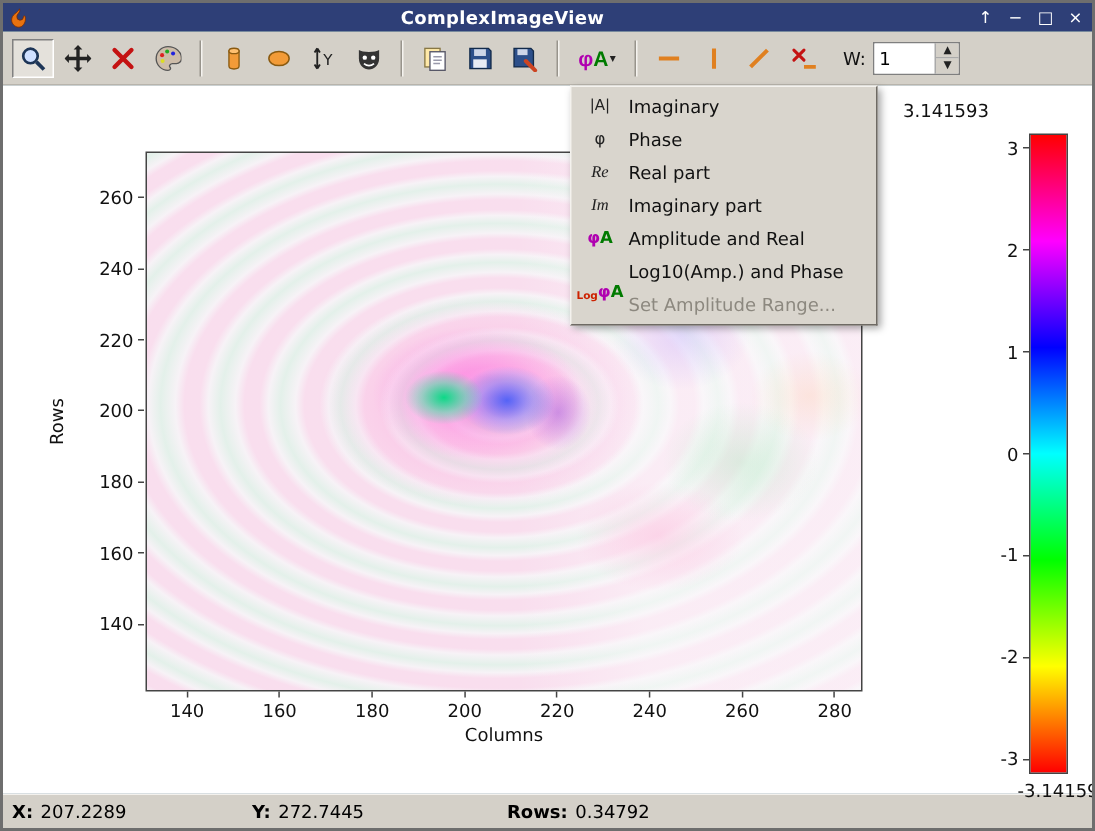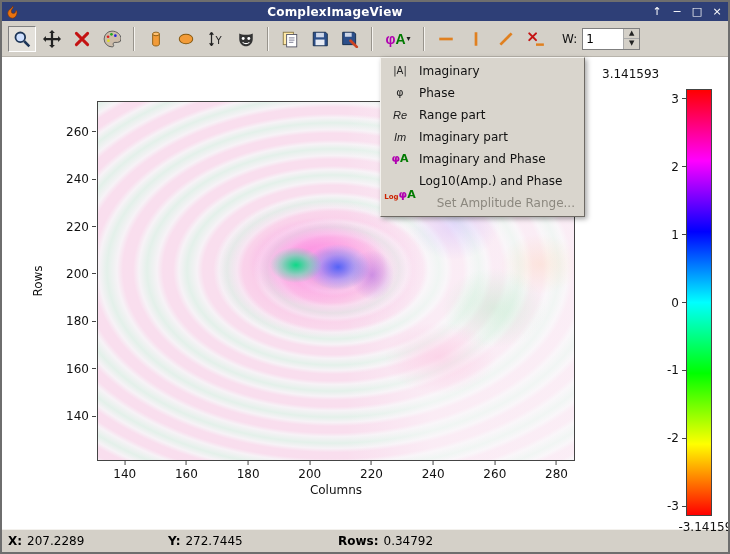--- a/index.html
+++ b/index.html
@@ -66,23 +66,23 @@
   .cbar-min{position:absolute;left:616px;top:463px;width:122px;text-align:right;font-size:12px;color:#111;}
   .c-ticks{position:absolute;left:610px;top:32px;width:74px;height:427px;}
   .ctick{position:absolute;right:0;transform:translateY(-50%);display:flex;align-items:center;}
   .ticklabel-c{font-size:12px;color:#111;margin-right:3px;}
   .tickmark-c{width:4px;height:1px;background:#444;}
   
   .menu{position:absolute;left:378px;top:0;width:201px;background:#d9d5cd;
     border:1px solid;border-color:#f4f2ee #6e6a64 #6e6a64 #f4f2ee;
     box-shadow:2px 2px 5px rgba(0,0,0,.35);padding:2px 1px;z-index:10;}
   .menu-item{height:22px;display:flex;align-items:center;gap:5px;padding:0 8px 0 4px;font-size:12px;color:#111;cursor:default;}
-  .menu-item.disabled{color:#8c887f;justify-content:flex-end;}
+  .menu-item.disabled{color:#8c887f;}
   .mi-icon{width:28px;flex:none;text-align:center;font-size:11px;color:#222;display:flex;align-items:flex-end;justify-content:center;line-height:12px;}
-  .mi-icon.icon-real,.mi-icon.icon-imag{font-family:Liberation Sans, sans-serif;font-style:italic;text-align:right;}
+  .mi-icon.icon-real,.mi-icon.icon-imag{font-family:Liberation Serif, serif;font-style:italic;text-align:right;}
   .mi-icon.icon-amplitude{font-size:10px;}
   .mi-label{white-space:nowrap;}
   
   .statusbar{height:22px;background:#d4d0c8;border-top:1px solid #f3f1ed;display:flex;align-items:center;font-size:12px;flex:none;padding-left:6px;color:#000;}
   .seg{display:flex;gap:5px;align-items:center;}
   .seg b{font-weight:bold;}
   .seg1{width:160px;}.seg2{width:170px;}.seg3{flex:1;}
 </style>
 </head>
 <body>
@@ -359,32 +359,32 @@
         <div class="menu-item">
           <span class="mi-icon icon-amplitude">|A|</span>
           <span class="mi-label">Imaginary</span>
         </div>
         <div class="menu-item">
           <span class="mi-icon icon-phase">φ</span>
           <span class="mi-label">Phase</span>
         </div>
         <div class="menu-item">
           <span class="mi-icon icon-real">Re</span>
-          <span class="mi-label">Range part</span>
+          <span class="mi-label">Real part</span>
         </div>
         <div class="menu-item">
           <span class="mi-icon icon-imag">Im</span>
           <span class="mi-label">Imaginary part</span>
         </div>
         <div class="menu-item">
           <span class="mi-icon icon-amp-phase">
             <i class="phi">φ</i>
             <i class="aa">A</i>
           </span>
-          <span class="mi-label">Imaginary and Phase</span>
+          <span class="mi-label">Amplitude and Real</span>
         </div>
         <div class="menu-item">
           <span class="mi-icon icon-log-amp-phase">
             <i class="log">Log</i>
             <i class="phi">φ</i>
             <i class="aa">A</i>
           </span>
           <span class="mi-label">Log10(Amp.) and Phase</span>
         </div>
         <div class="menu-item disabled">

